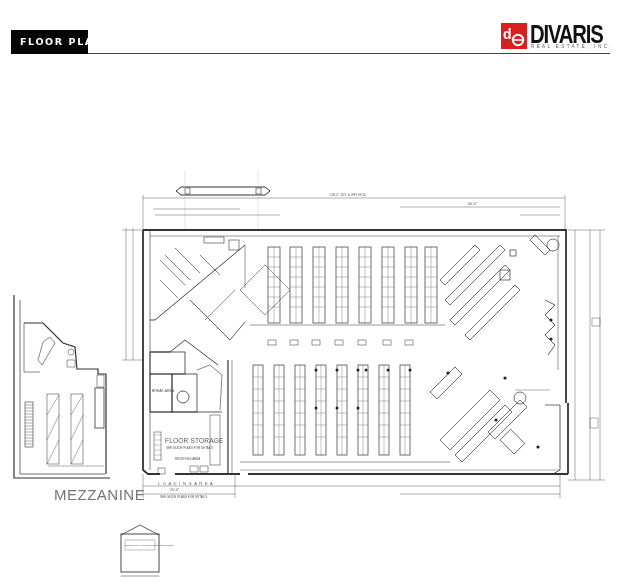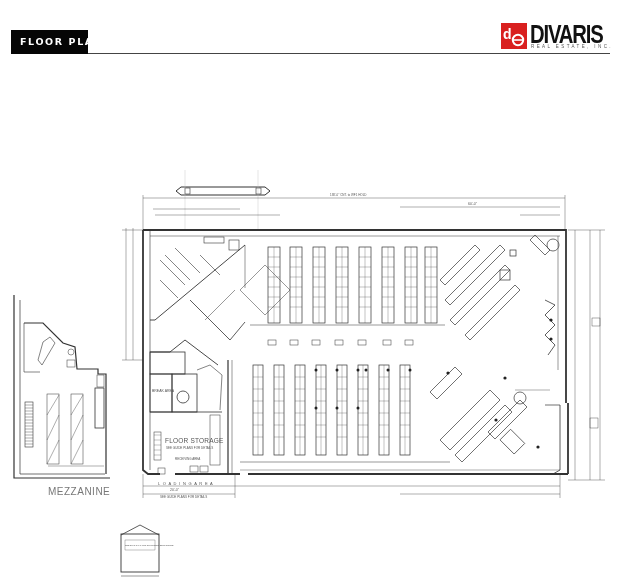--- a/index.html
+++ b/index.html
@@ -5,21 +5,21 @@
   html, body { margin:0; padding:0; background:#ffffff; }
   body { width:633px; height:588px; position:relative; overflow:hidden; font-family:"Liberation Sans", sans-serif; }
   .title-box { position:absolute; left:11px; top:30px; width:77px; height:24px; background:#050505; color:#fff; font-family:"DejaVu Sans", sans-serif; font-weight:bold; font-size:9.5px; letter-spacing:1.6px; line-height:24px; padding-left:9px; box-sizing:border-box; white-space:nowrap; }
   .divider { position:absolute; left:88px; top:53px; width:522px; height:1px; background:#444; }
   .logo { position:absolute; left:501px; top:23px; height:28px; width:112px; }
   .logo-mark { position:absolute; left:0; top:0; width:26px; height:26px; background:#d9201f; }
   .logo-word { position:absolute; left:29px; top:-4px; font-family:"Liberation Sans", sans-serif; font-size:26px; font-weight:bold; color:#111; letter-spacing:-1.5px; transform:scaleX(0.78); transform-origin:left top; white-space:nowrap; }
   .logo-sub { position:absolute; left:30px; top:21px; font-size:4.5px; color:#555; letter-spacing:2.4px; white-space:nowrap; }
   .plan { position:absolute; left:0; top:0; }
   .label { position:absolute; font-family:"Liberation Sans", sans-serif; color:#666; }
-  .mezz-label { left:48px; top:486px; font-size:10px; letter-spacing:0.5px; color:#777; }
+  .mezz-label { left:54px; top:486px; font-size:15px; letter-spacing:0.5px; color:#777; }
 </style>
 </head>
 <body>
 
 <div class="title-box">FLOOR PLAN</div>
 <div class="divider"></div>
 
 <div class="logo">
   <div class="logo-mark">
     <svg width="26" height="26" viewBox="0 0 26 26">

